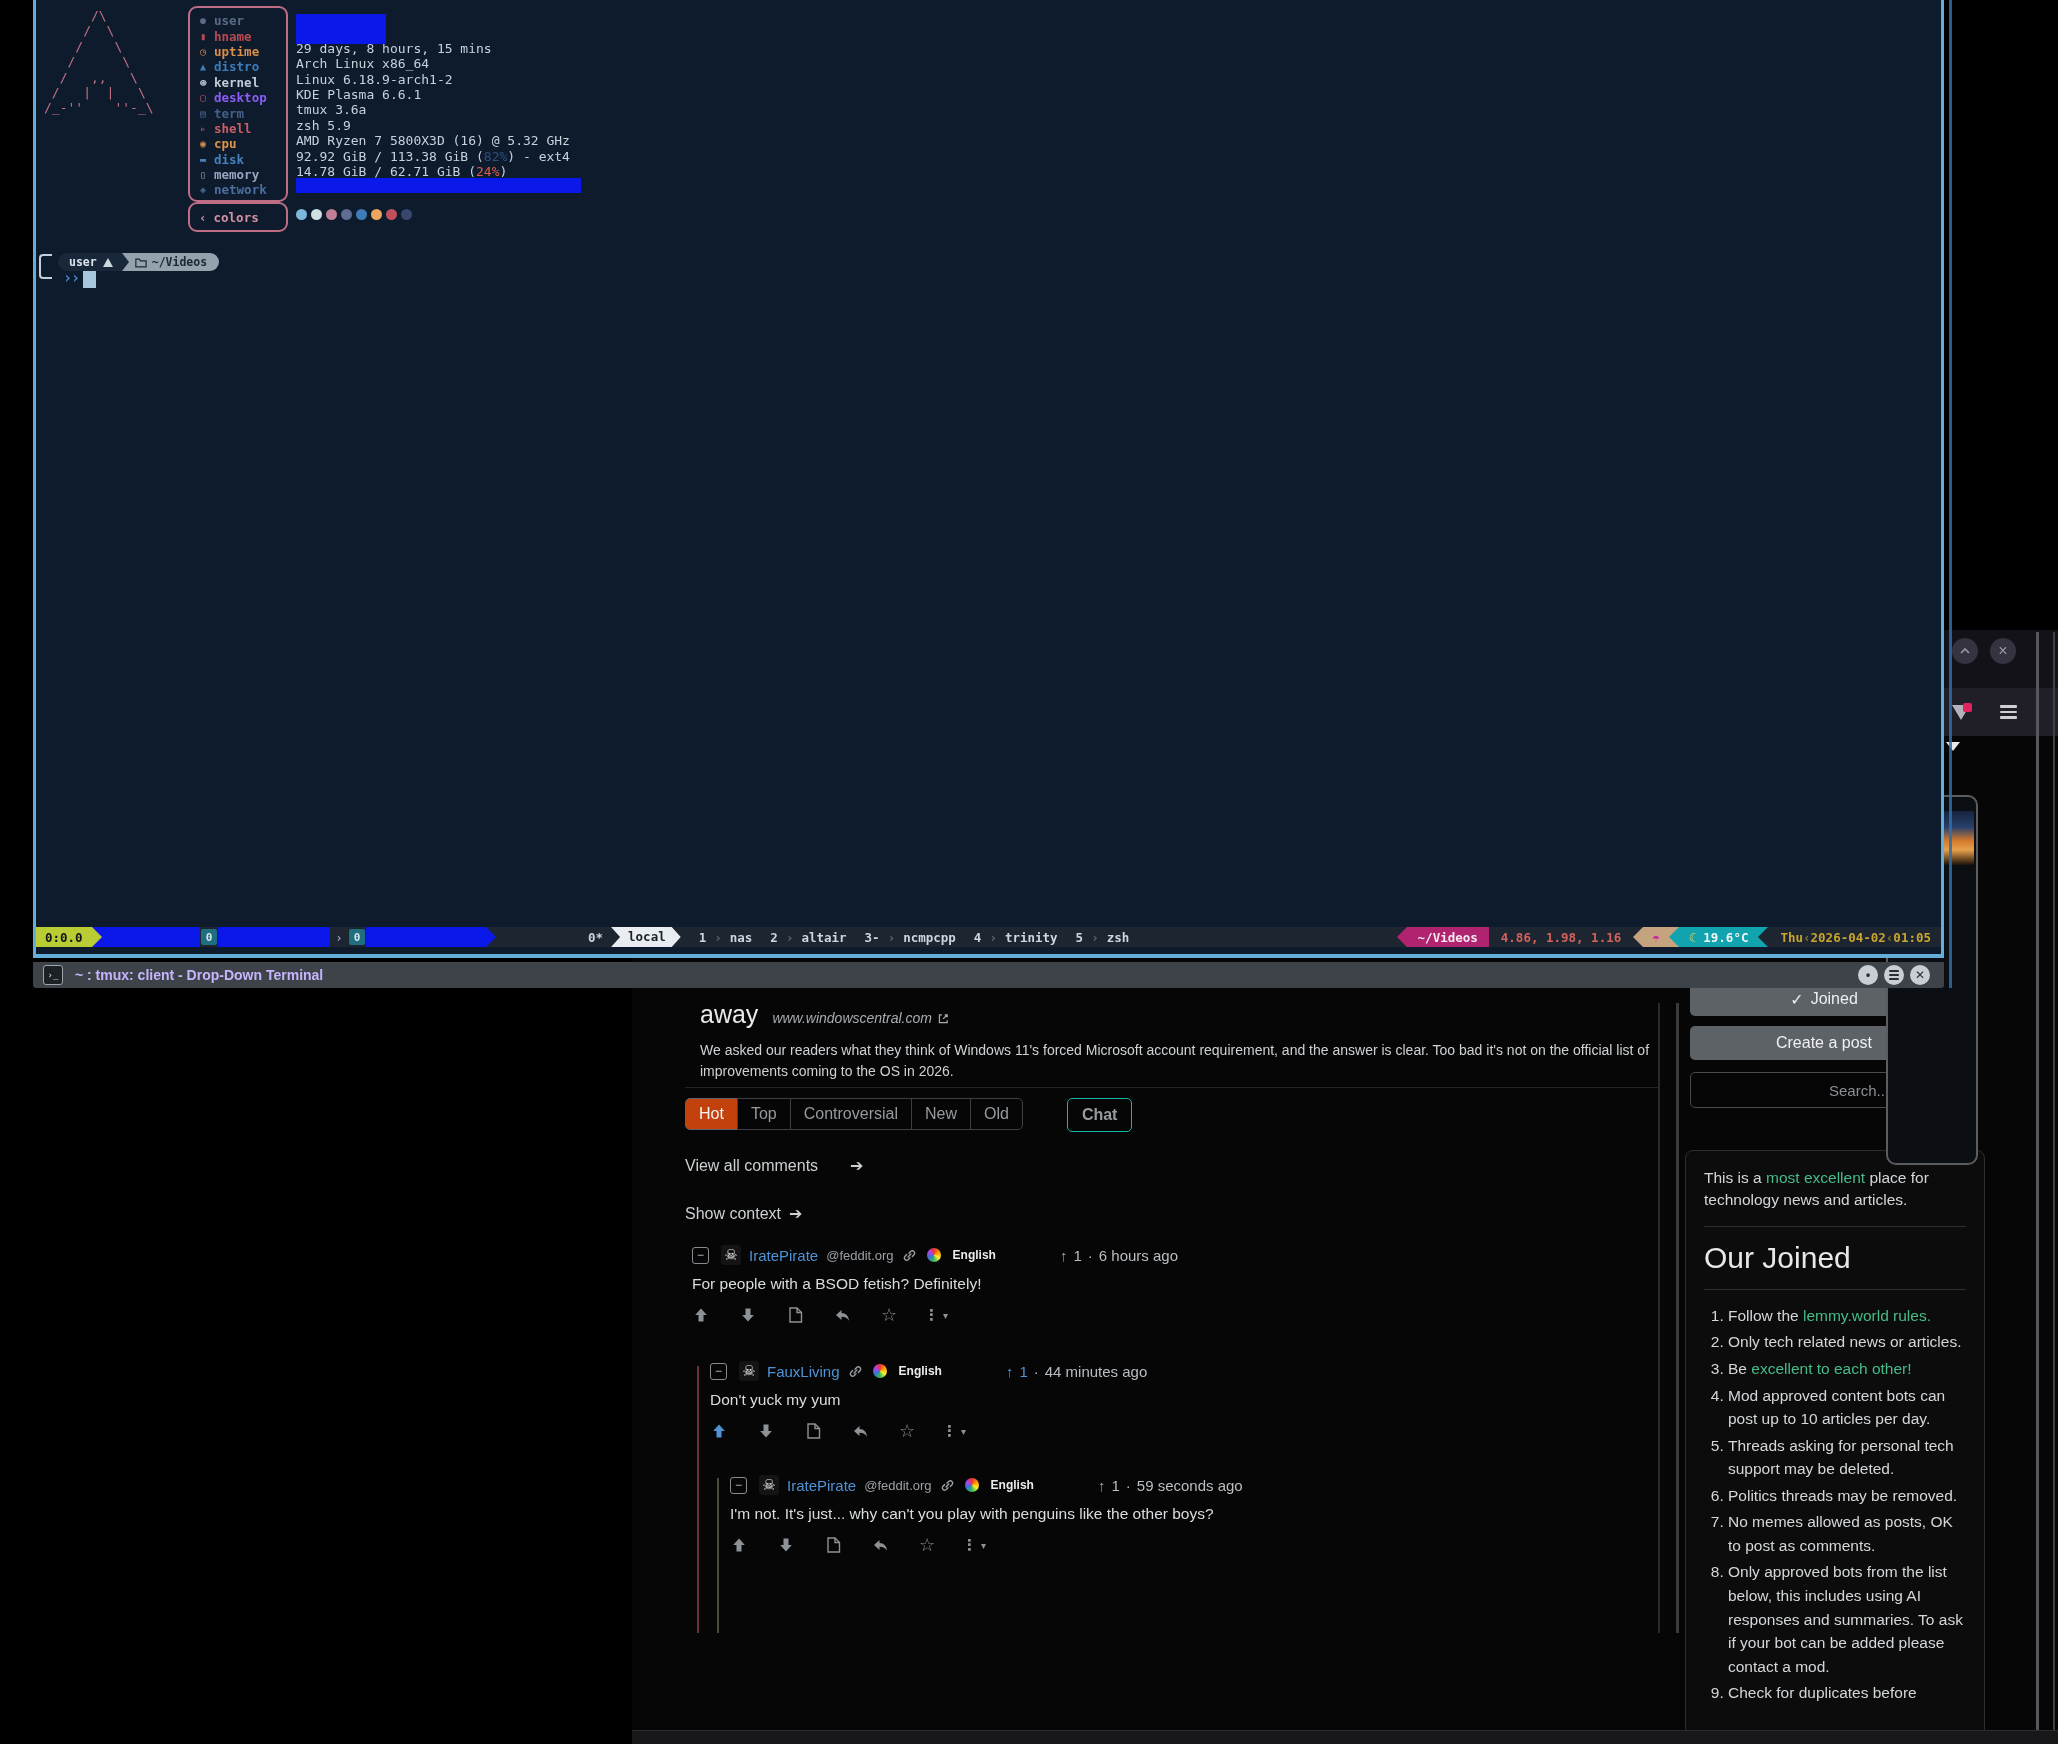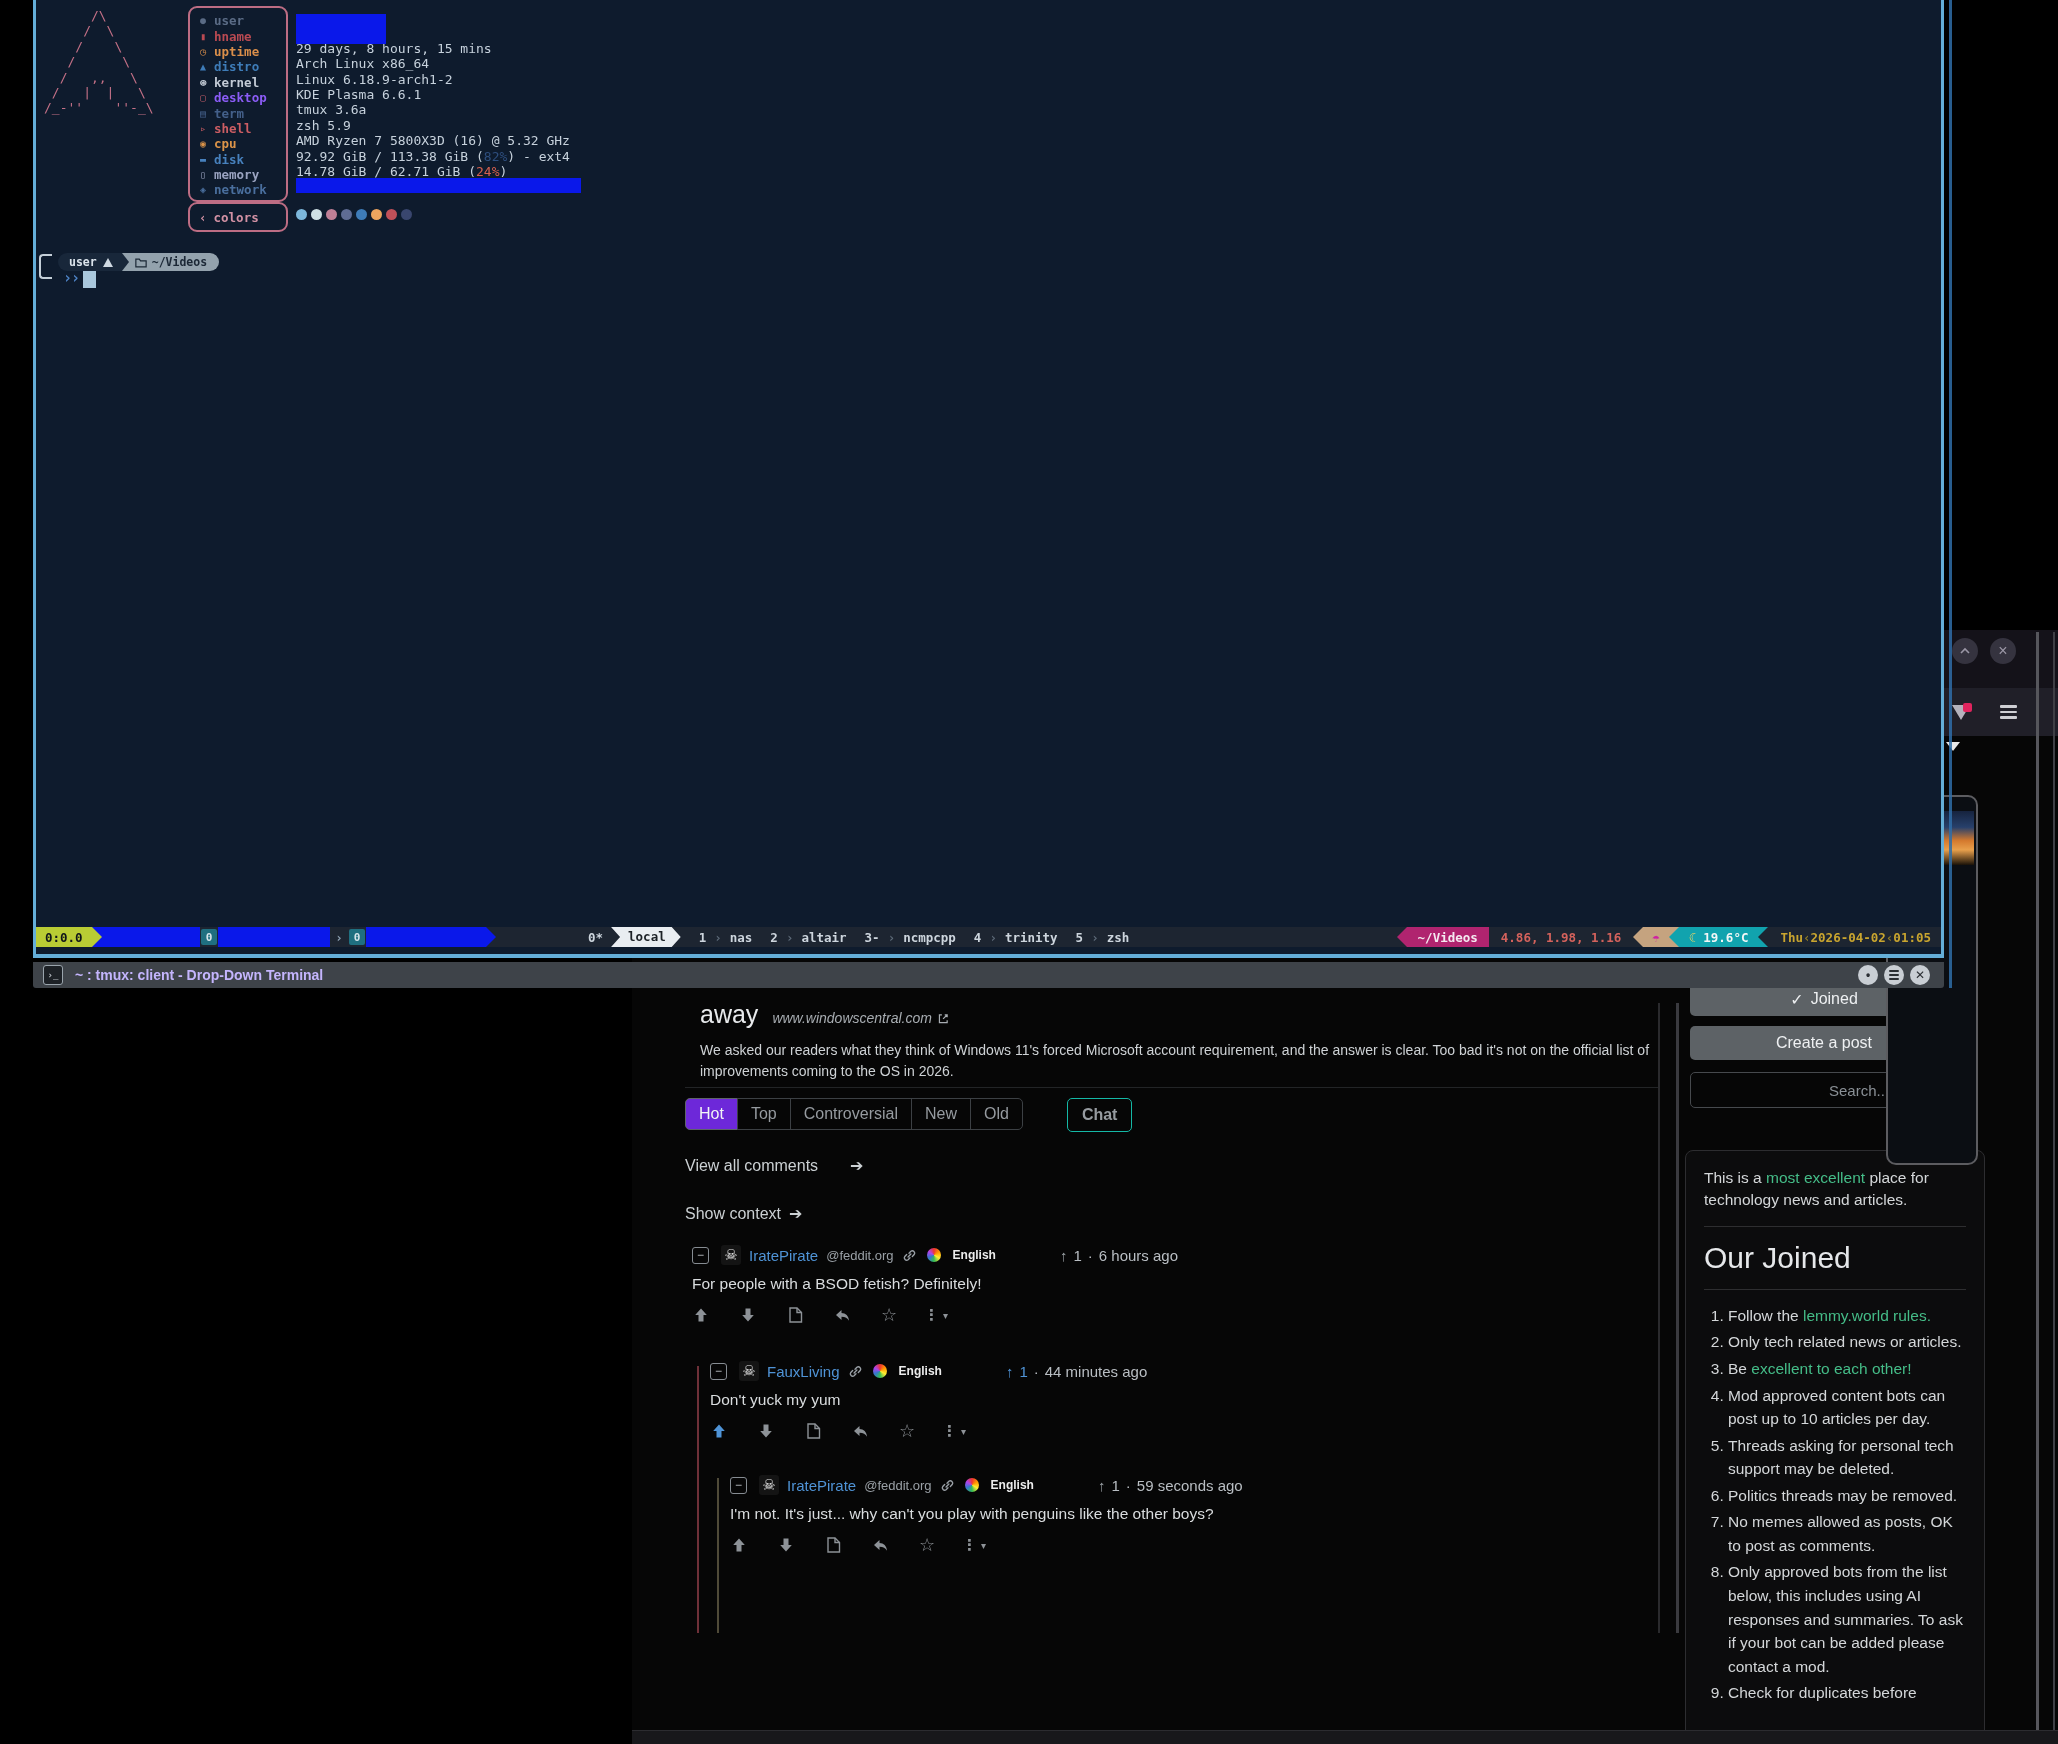--- a/index.html
+++ b/index.html
@@ -16,21 +16,21 @@
   .post-body { position:absolute; left:68px; top:392px; width:958px; font-size:14px; line-height:21px; color:#ced2d5; }
   .post-card-divider { position:absolute; left:53px; top:439px; width:975px; height:1px; background:#222426; }
   .col-line-1 { position:absolute; left:1026px; top:355px; width:2px; height:630px; background:#2a2a2d; }
   .col-line-2 { position:absolute; left:1044px; top:355px; width:3px; height:630px; background:#3a3a3f; }
 
   .sort-row { position:absolute; left:53px; top:450px; display:flex; align-items:stretch; height:32px; }
   .tab { border:1px solid #3c4044; color:#969ba0; background:transparent; font-size:16px;
     padding:0 13px; margin-left:-1px; display:flex; align-items:center; cursor:default; }
   .tab:first-child { border-radius:5px 0 0 5px; margin-left:0; }
   .tab:nth-child(5) { border-radius:0 5px 5px 0; }
-  .tab.active { background:#6d28d9; color:#f2f4f5; border-color:#5f6468; }
+  .tab.active { background:#c2410c; color:#f2f4f5; border-color:#5f6468; }
   .chat-btn { margin-left:44px; border:1px solid #14b8a6; border-radius:5px; color:#969ba0;
     font-size:16px; padding:16px 14px; display:flex; align-items:center; background:transparent;font-weight:bold; }
 
   .page-link { position:absolute; font-size:16px; color:#cbd0d3; display:flex; gap:8px; align-items:center; }
 
   .comment { position:absolute; }
   .c-head { display:flex; align-items:center; gap:8px; height:22px; }
   .collapse-btn { width:17px; height:17px; border:1px solid #868c92; border-radius:3px; color:#b7bcc1;
     font-size:12px; line-height:14px; text-align:center; }
   .avatar { width:20px; height:20px; border-radius:3px; background:#141414; color:#e9e9e9;

